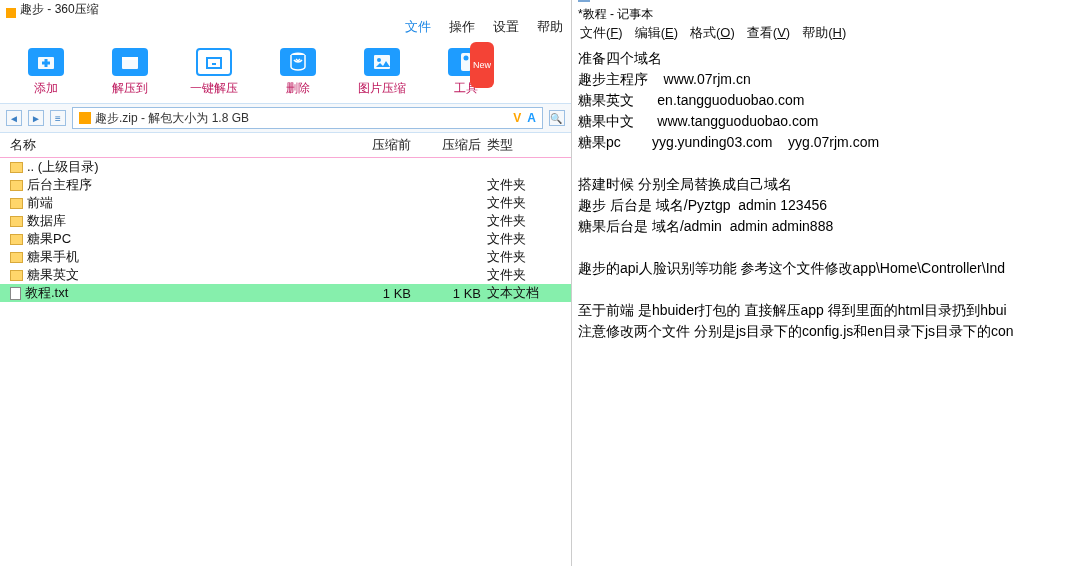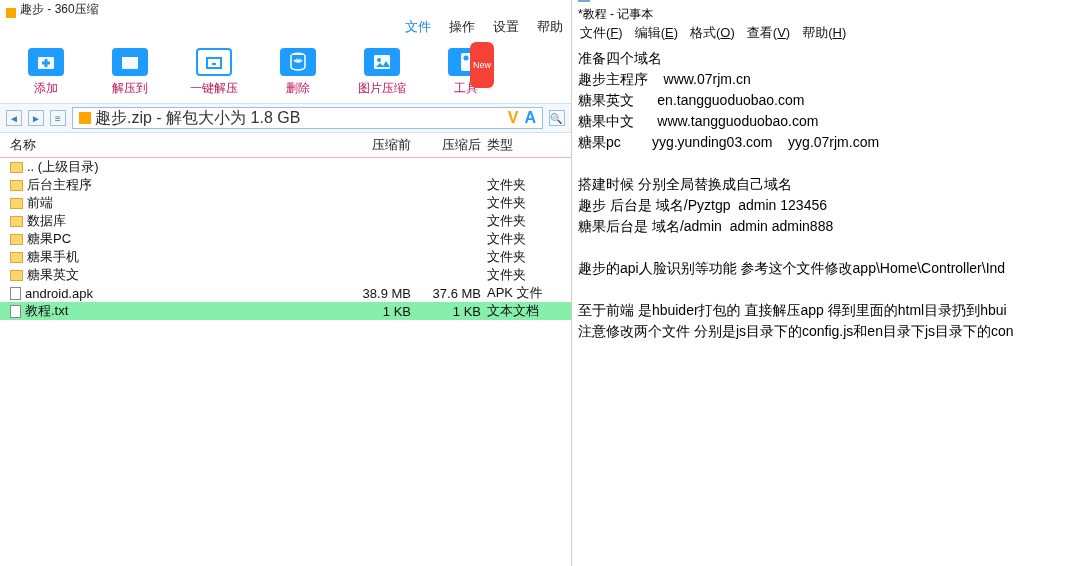--- a/index.html
+++ b/index.html
@@ -17,21 +17,21 @@
     .tool-icon { width: 36px; height: 28px; border-radius: 4px; display: flex; align-items: center; justify-content: center; color: #fff; font-size: 18px; position: relative; }
     .ic-add { background: #1e9cff; }
     .ic-extract { background: #1e9cff; }
     .ic-delete { background: #1e9cff; }
     .ic-image { background: #1e9cff; }
     .ic-tool { background: #1e9cff; }
     .ic-unzip { background: #1e9cff; }
     .badge-new { position:absolute; top:-6px; right:-10px; background:#f44336; color:#fff; font-size:9px; border-radius:6px; padding:18px 3px;}
     .navbar { display: flex; align-items: center; background: #f5f8fb; border-top: 1px solid #cde2f5; border-bottom: 1px solid #cde2f5; height: 30px; padding: 0 6px; gap: 6px; }
     .nav-icon { width: 16px; height: 16px; border: 1px solid #9bbfe3; display:inline-flex; align-items:center; justify-content:center; font-size:10px; color:#3b7fc4;}
-    .pathbox { flex: 1; background: #fff; border: 1px solid #9bbfe3; height: 22px; display: flex; align-items: center; padding: 0 6px; font-size: 16px; color: #333; }
+    .pathbox { flex: 1; background: #fff; border: 1px solid #9bbfe3; height: 22px; display: flex; align-items: center; padding: 0 6px; font-size: 12px; color: #333; }
     .path-icon { width:12px; height:12px; background:#ffa500; margin-right:4px; display:inline-block;}
     .v-mark { color:#ffa500; font-weight:bold; margin-left:auto;}
     .a-mark { color:#1e9cff; font-weight:bold; margin-left:6px;}
     .file-table { flex:1; overflow:auto; }
     .table-head { display:grid; grid-template-columns: 1fr 70px 70px 80px; padding: 3px 10px; font-size:13px; color:#222; border-bottom:1px solid #f9a8d4; background:#fff;}
     .table-head div { text-align:right; }
     .table-head div:first-child { text-align:left; }
     .row { display:grid; grid-template-columns: 1fr 70px 70px 80px; padding: 0px 10px; font-size:13px; color:#111; height:18px; align-items:center;}
     .row .c1 { display:flex; align-items:center; gap:4px; }
     .row .c2, .row .c3 { text-align:right; }
@@ -197,29 +197,20 @@
         </div>
         <div class="row">
           <div class="c1">
             <span class="folder-ic"></span>
             <span>糖果英文</span>
           </div>
           <div class="c2"></div>
           <div class="c3"></div>
           <div class="c4">文件夹</div>
         </div>
-        <div class="row">
-          <div class="c1">
-            <span class="file-ic"></span>
-            <span>android.apk</span>
-          </div>
-          <div class="c2">38.9 MB</div>
-          <div class="c3">37.6 MB</div>
-          <div class="c4">APK 文件</div>
-        </div>
         <div class="row selected">
           <div class="c1">
             <span class="file-ic"></span>
             <span>教程.txt</span>
           </div>
           <div class="c2">1 KB</div>
           <div class="c3">1 KB</div>
           <div class="c4">文本文档</div>
         </div>
       </div>

